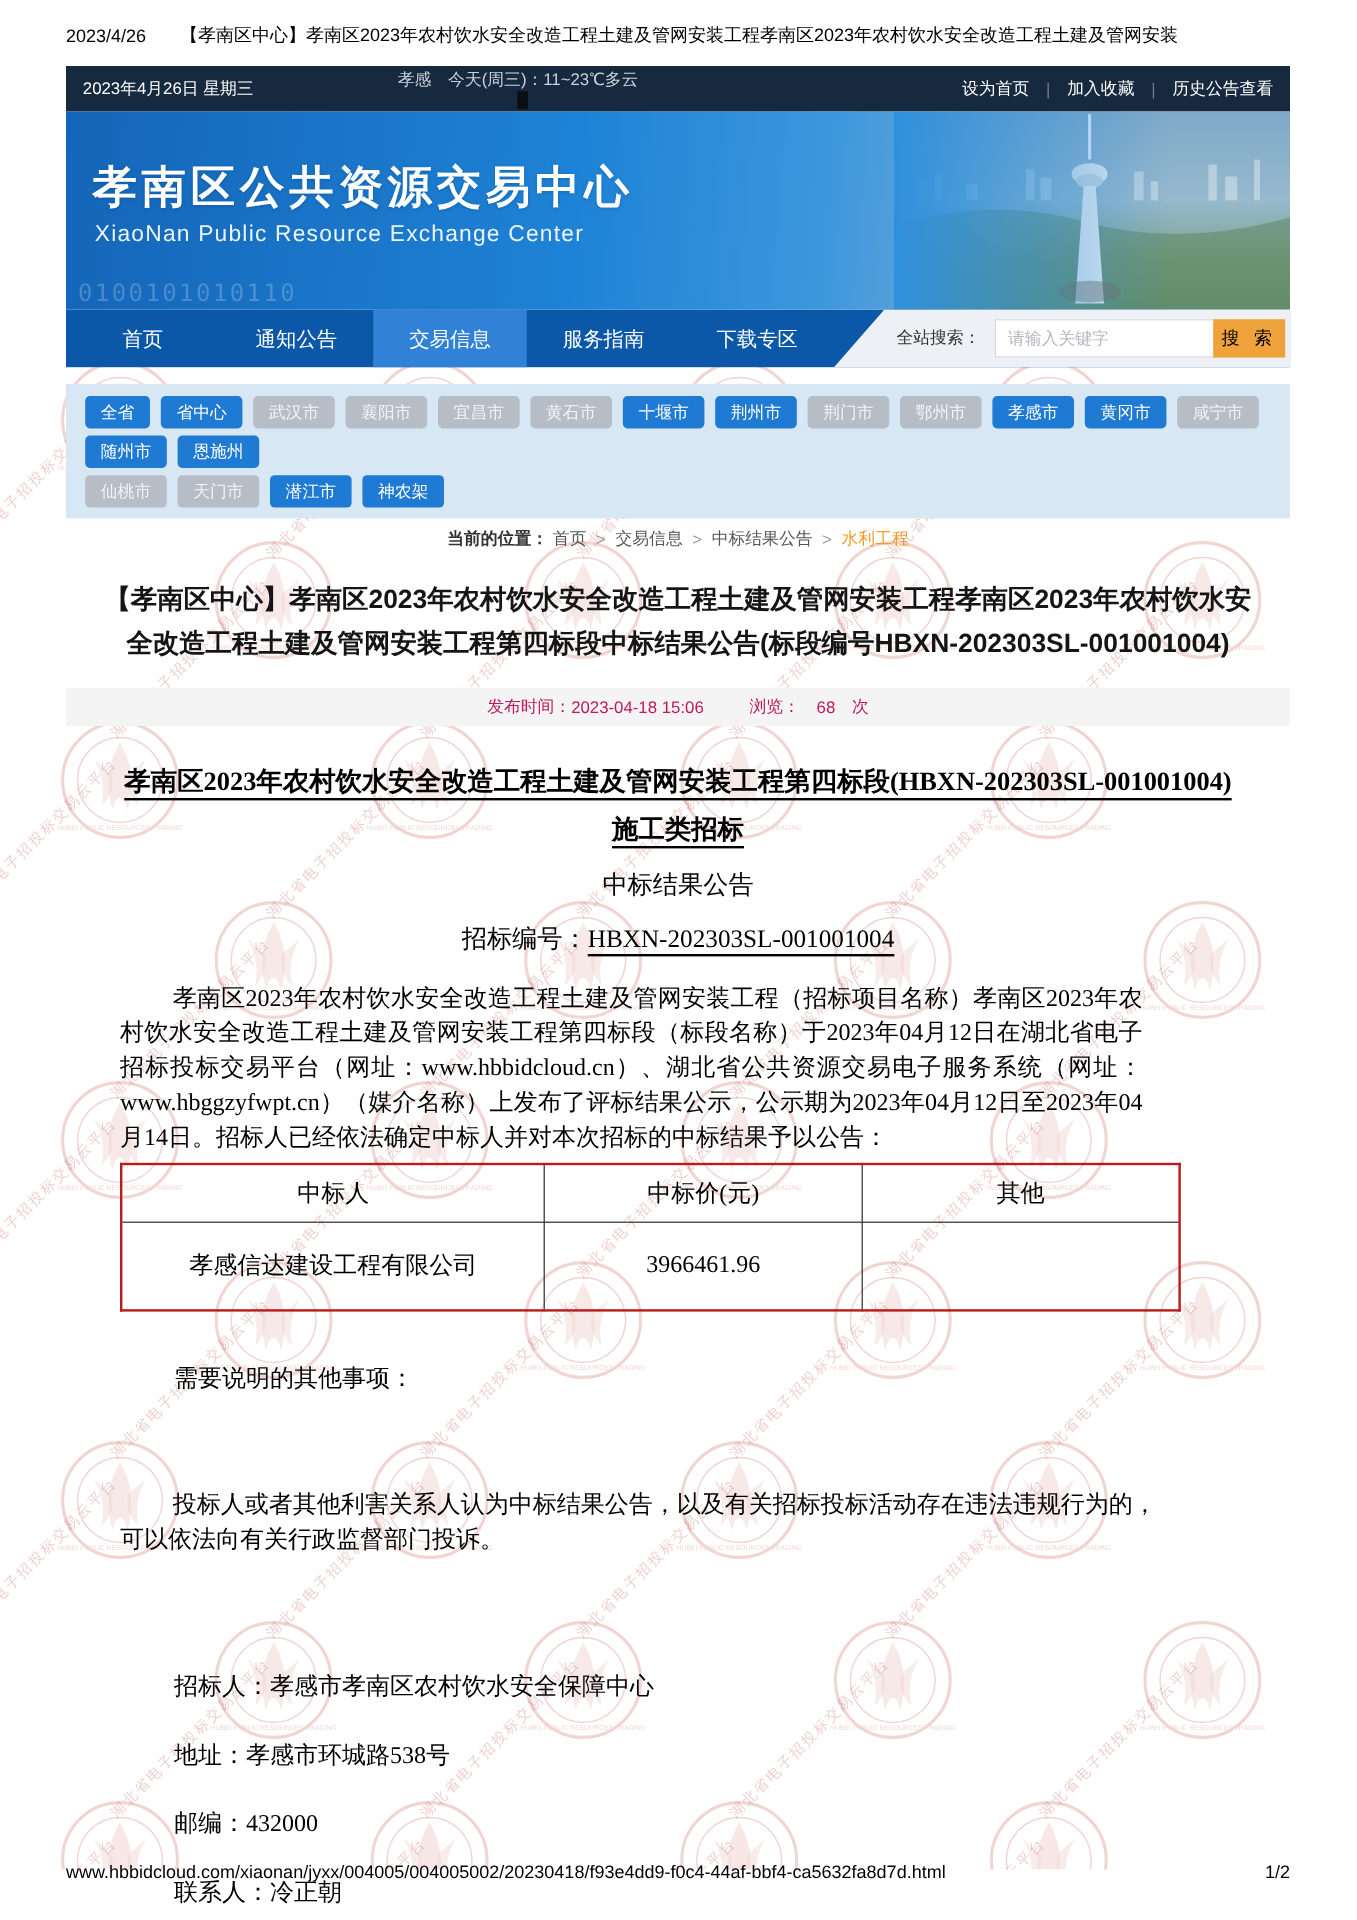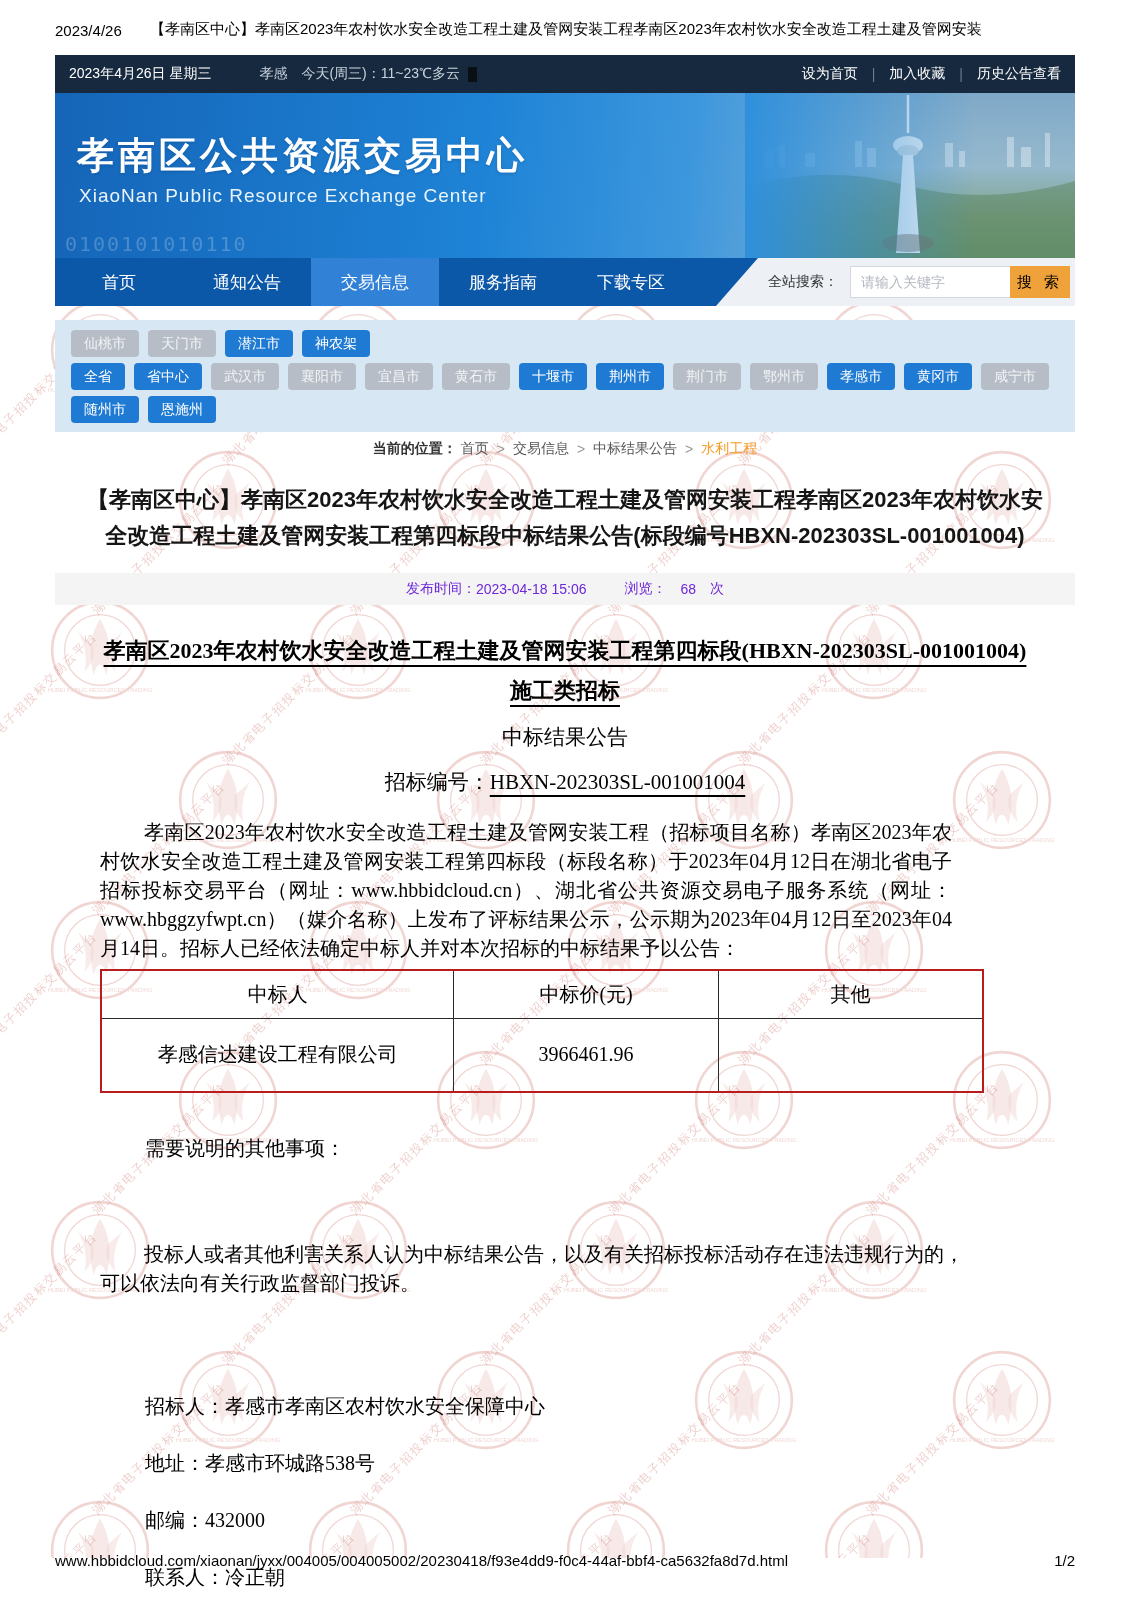--- a/index.html
+++ b/index.html
@@ -14,60 +14,60 @@
   .print-header { position:absolute; top:20px; left:0; width:1131px; height:26px; z-index:2; }
   .ph-date { position:absolute; left:55px; top:2px; font-size:15px; color:#000; }
   .ph-title { margin:0 150px; text-align:center; font-size:15px; color:#000; white-space:nowrap; overflow:hidden; }
   .print-footer { position:absolute; top:1552px; left:55px; width:1020px; display:flex; justify-content:space-between; font-size:15px; color:#000; z-index:2; }
 
   
   .page { position:absolute; left:55px; top:55px; width:1020px; z-index:1; }
 
   
   .topbar { height:38px; background:#17293e; color:#fff; display:flex; align-items:center; font-size:14px; padding:0 14px; }
-  .tb-weather { margin-left:48px; color:#c9d2dd; display:flex; align-items:center; }
+  .tb-weather { margin-left:120px; color:#c9d2dd; display:flex; align-items:center;flex-direction:column; }
   .tb-cursor { display:inline-block; width:9px; height:15px; background:#0a0f16; margin-left:8px; }
   .tb-links { margin-left:auto; display:flex; align-items:center; }
   .tb-links .tb-link { color:#fff; cursor:pointer; }
   .tb-links .sep { color:#6c7a8c; margin:0 14px; }
 
   
   .banner { position:relative; height:165px; background:linear-gradient(95deg,#1565b8 0%,#1e83d6 42%,#3d97dd 62%,#84b3d2 82%,#a2c1cf 100%); overflow:hidden;text-align:center; }
   .banner-photo { position:absolute; right:0; top:0; width:330px; height:165px; }
   .banner-title { position:absolute; left:22px; top:38px; color:#fff; font-size:37px; font-weight:bold; letter-spacing:4px; text-shadow:0 1px 3px rgba(0,40,90,0.25); }
   .banner-sub { position:absolute; left:24px; top:92px; color:#eaf4fc; font-size:19px; letter-spacing:1px; }
   .banner-binary { position:absolute; left:10px; bottom:2px; color:rgba(255,255,255,0.22); font-family:"DejaVu Sans Mono",monospace; font-size:20px; letter-spacing:2px; }
 
   
   .navbar { height:48px; background:#0c58a8; display:flex; align-items:stretch; }
   .nav-item { width:128px; display:flex; align-items:center; justify-content:center; color:#fff; font-size:17px; cursor:pointer; }
   .nav-item.active { background:#3181d6; }
   .nav-search { margin-left:auto; height:48px; background:#edf1f6; display:flex; align-items:center; padding:0 5px 0 52px; clip-path:polygon(42px 0,100% 0,100% 100%,0 100%); }
   .ns-label { font-size:14px; color:#333; margin-right:12px; white-space:nowrap; }
-  .ns-input { width:160px; height:32px; border:1px solid #d4d8dd; border-right:none; background:#fff; padding:0 10px; font-size:14px; color:#737373; outline:none; }
+  .ns-input { width:182px; height:32px; border:1px solid #d4d8dd; border-right:none; background:#fff; padding:0 10px; font-size:14px; color:#737373; outline:none; }
   .ns-input::placeholder { color:#b3b8bf; }
   .ns-btn { width:60px; height:32px; background:#f0a23a; color:#000000; border:none; font-size:15px; letter-spacing:4px; cursor:pointer; }
 
   
   .regions { margin-top:14px; background:#d8e7f4; padding:7px 16px 6px 16px; }
   .region-row { display:flex; flex-wrap:wrap; }
   .tag { height:27px; line-height:27px; padding:0 13px; border-radius:4px; font-size:14px; color:#fff; margin:3px 9px 3px 0; cursor:pointer; white-space:nowrap; }
   .tag.on { background:#1e7ad3; }
   .tag.off { background:#b6bdc6; color:#f2f4f6; }
 
   
   .breadcrumb { margin-top:4px; height:26px; display:flex; align-items:center; justify-content:center; font-size:14px; color:#666; }
   .bc-prefix { font-weight:bold; color:#333; }
   .bc-link { color:#555; margin:0 4px; cursor:pointer; }
   .bc-sep { color:#999; margin:0 4px; }
   .bc-current { color:#f59a23; margin-left:4px; cursor:pointer; }
 
   
   .article-title { margin:20px 30px 0 30px; text-align:center; font-size:22px; font-weight:bold; line-height:36px; color:#151515; }
-  .meta-strip { margin-top:19px; height:32px; background:#f4f4f4; display:flex; align-items:center; justify-content:center; font-size:14px; color:#6d28d9; }
+  .meta-strip { margin-top:19px; height:32px; background:#f4f4f4; display:flex; align-items:center; justify-content:center; font-size:14px; color:#be185d; }
   .meta-strip .gap { margin-left:38px; }
   .meta-strip .num { margin:0 14px; }
 
   
   .doc { font-family:"Liberation Serif","DejaVu Serif",serif; color:#000; padding:0 45px; }
   .doc-title { margin:26px 0 0 0; text-align:center; font-size:22px; line-height:40px; font-weight:bold; text-decoration:underline; text-underline-offset:7px; text-decoration-thickness:1.5px; }
   .doc-subtitle { margin-top:12px; text-align:center; font-size:21px; }
   .bid-line { margin-top:17px; text-align:center; font-size:21px; }
   .bid-no { text-decoration:underline; text-underline-offset:6px; }
   .body-text { margin-top:22px; font-size:20px; line-height:29px; text-align:justify; text-indent:2.2em; padding-right:78px; }
@@ -483,42 +483,42 @@
         <div class="nav-item">下载专区</div>
       </div>
     <div class="nav-search">
       <span class="ns-label">全站搜索：</span>
       <input class="ns-input" type="text" placeholder="请输入关键字" style="">
       <button class="ns-btn">搜 索</button>
     </div>
   </div>
 
   <div class="regions">
-    <div class="region-row" id="region-row2">
-        <span class="tag off">仙桃市</span>
-        <span class="tag off">天门市</span>
-        <span class="tag on">潜江市</span>
-        <span class="tag on">神农架</span>
-      </div>
     <div class="region-row" id="region-row1">
         <span class="tag on">全省</span>
         <span class="tag on">省中心</span>
         <span class="tag off">武汉市</span>
         <span class="tag off">襄阳市</span>
         <span class="tag off">宜昌市</span>
         <span class="tag off">黄石市</span>
         <span class="tag on">十堰市</span>
         <span class="tag on">荆州市</span>
         <span class="tag off">荆门市</span>
         <span class="tag off">鄂州市</span>
         <span class="tag on">孝感市</span>
         <span class="tag on">黄冈市</span>
         <span class="tag off">咸宁市</span>
         <span class="tag on">随州市</span>
         <span class="tag on">恩施州</span>
+      </div>
+    <div class="region-row" id="region-row2">
+        <span class="tag off">仙桃市</span>
+        <span class="tag off">天门市</span>
+        <span class="tag on">潜江市</span>
+        <span class="tag on">神农架</span>
       </div>
   </div>
 
   <div class="breadcrumb" id="breadcrumb">
     <span class="bc-prefix">当前的位置：</span>
   <span class="bc-link">首页</span>
       <span class="bc-sep">&gt;</span>
       <span class="bc-link">交易信息</span>
       <span class="bc-sep">&gt;</span>
       <span class="bc-link">中标结果公告</span>

